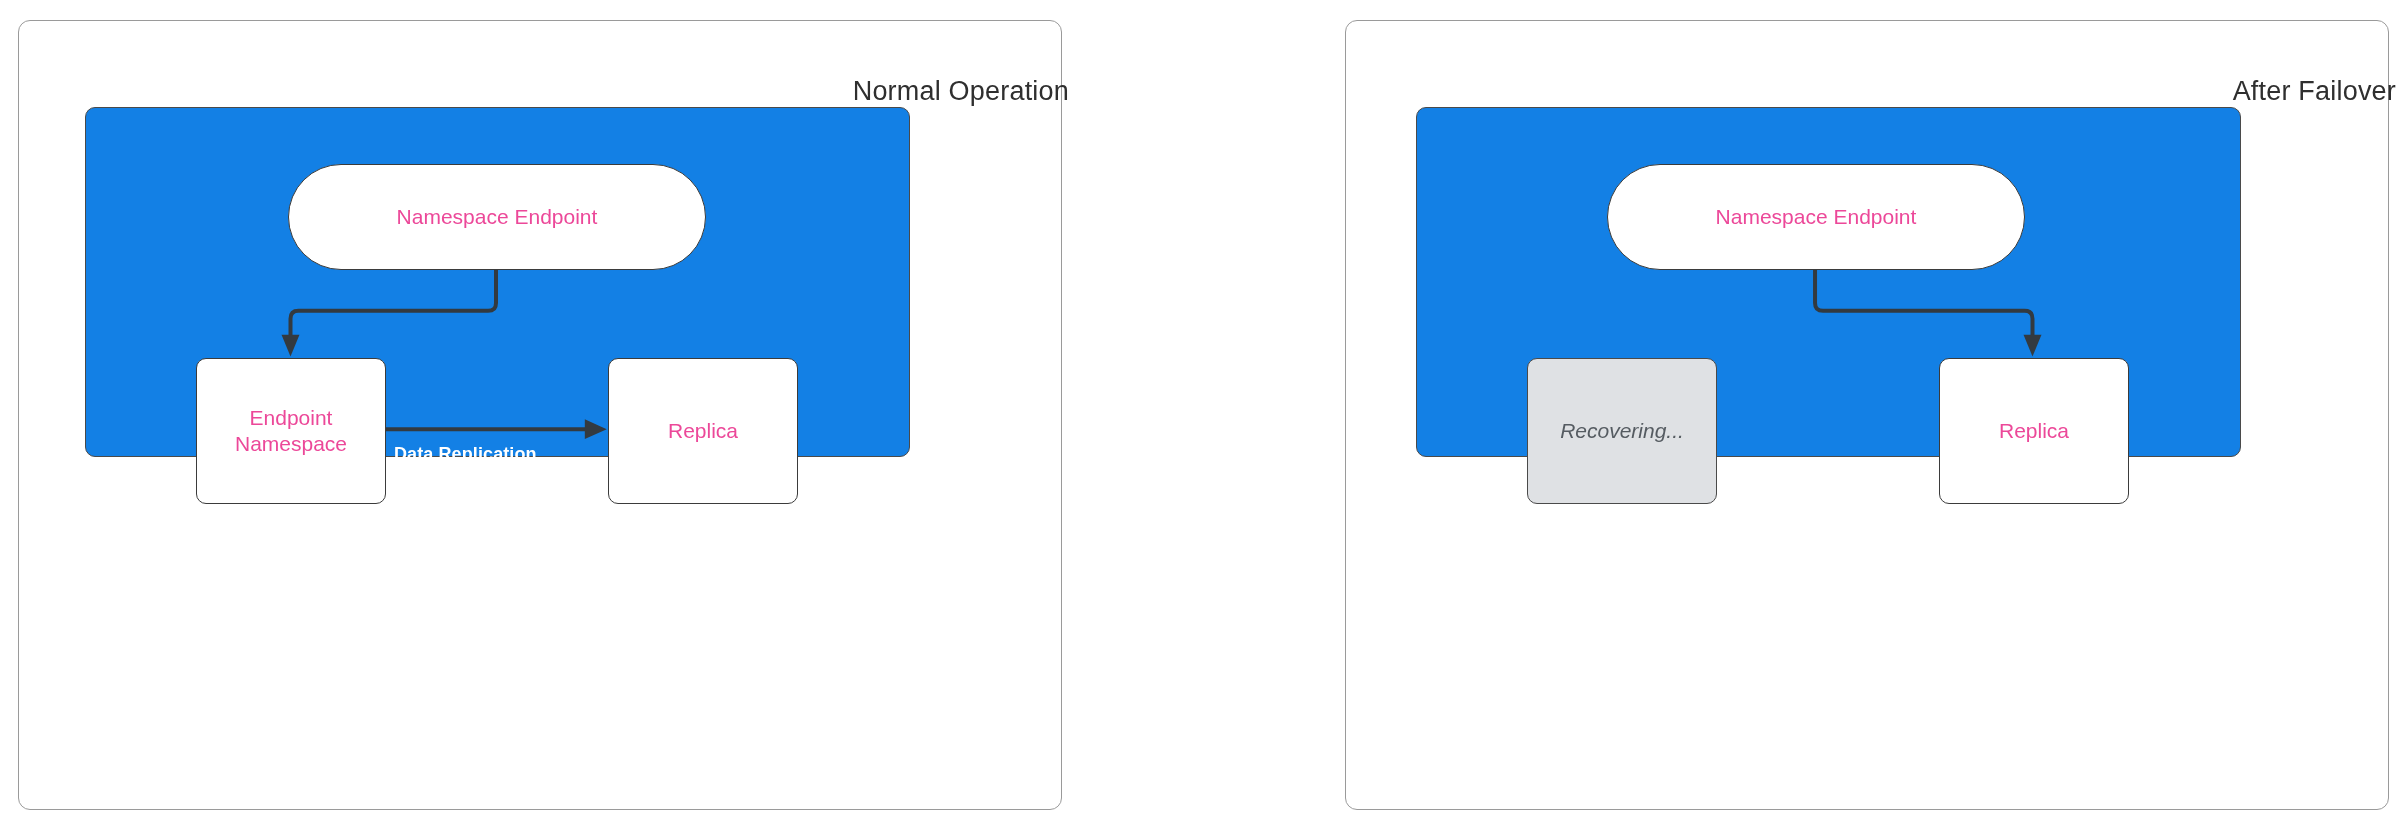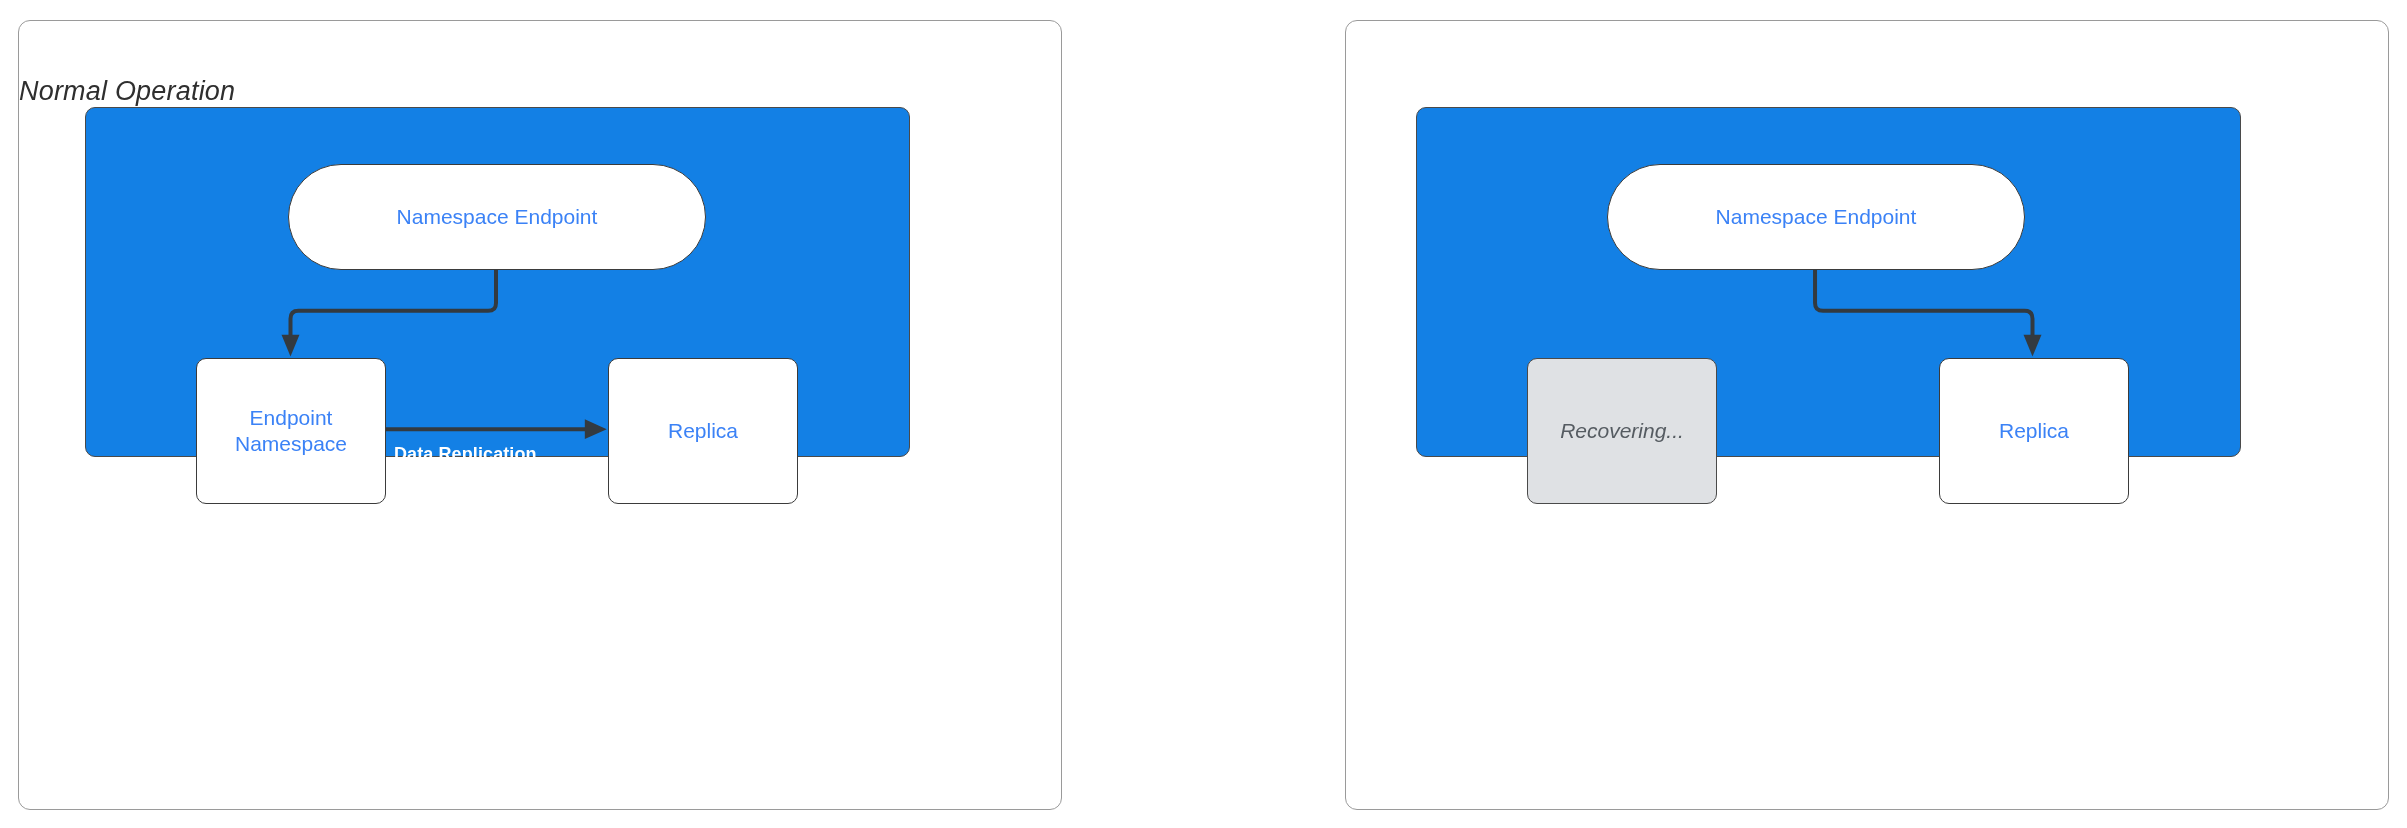--- a/index.html
+++ b/index.html
@@ -28,24 +28,23 @@
     border: 1.5px solid #9a9a9a;
     border-radius: 12px;
     background: #ffffff;
   }
   #panel-normal  { left: 18px;   top: 20px; width: 1044px; height: 790px; }
   #panel-failover{ left: 1345px; top: 20px; width: 1044px; height: 790px; }
 
   .panel-title {
     position: absolute;
     top: 55px;
-    left: 0;
+    left: 8px;
     width: 100%;
-    text-align: left;
-    font-style: italic;
+    text-align: right;
     font-size: 27px;
     color: #2f2f2f;
     letter-spacing: 0.2px;
   }
 
   
   .blue-group {
     position: absolute;
     box-sizing: border-box;
     background: #1380E5;
@@ -58,21 +57,21 @@
   
   .node {
     position: absolute;
     box-sizing: border-box;
     background: #ffffff;
     border: 1.8px solid #3b3b3b;
     display: flex;
     align-items: center;
     justify-content: center;
     text-align: center;
-    color: #3b82f6;
+    color: #ec4899;
     font-size: 21px;
     line-height: 1.25;
     z-index: 4;
   }
   .node.stadium { border-radius: 999px; }
   .node.rect    { border-radius: 10px; }
   .node.dim {
     background: #DFE1E4;
     border-color: #4a4a4a;
     color: #555b61;
@@ -184,20 +183,21 @@
       </div>
 
       <div class="edge-label" id="label-data-replication">Data Replication</div>
 
     </div>
   </div>
 
 
   <div class="panel" id="panel-failover">
 
+    <div class="panel-title">After Failover</div>
 
     <div class="blue-group" id="blue-failover">
 
       <svg class="conn-svg" id="conn-failover" viewBox="0 0 825 350" preserveAspectRatio="none">
 
         <path class="conn-path" d="M 399 162 L 399 196 Q 399 204 407 204 L 609 204 Q 617 204 617 212 L 617 236"></path>
         <polygon class="conn-head" points="617,250 608,228 626,228"></polygon>
       </svg>
 
       <div class="node stadium" id="node-endpoint-failover">

